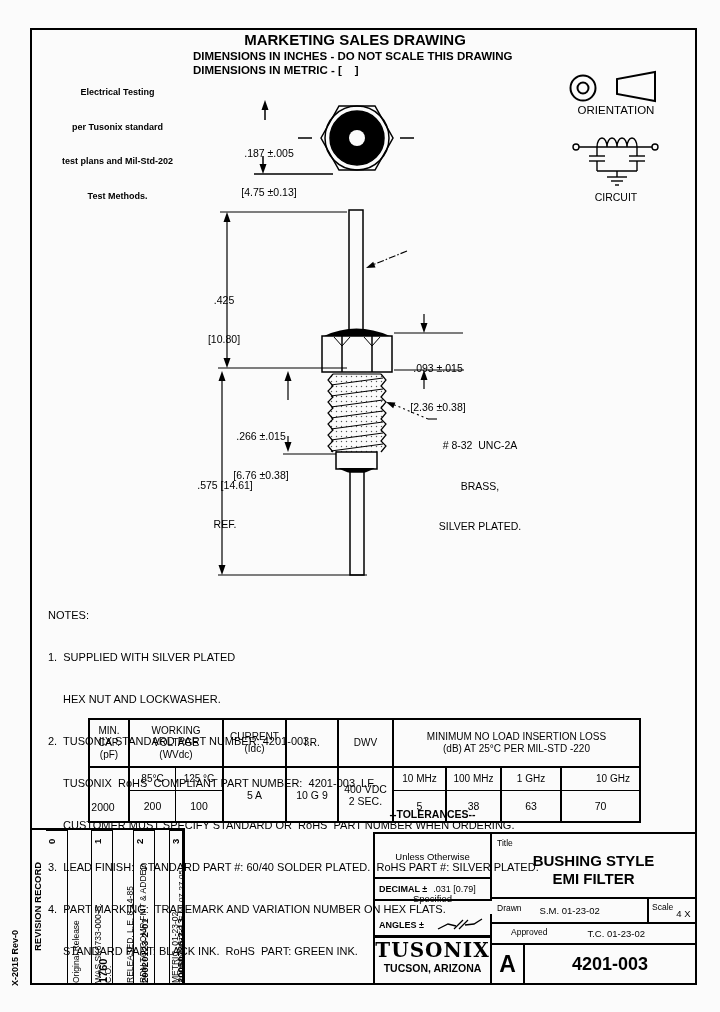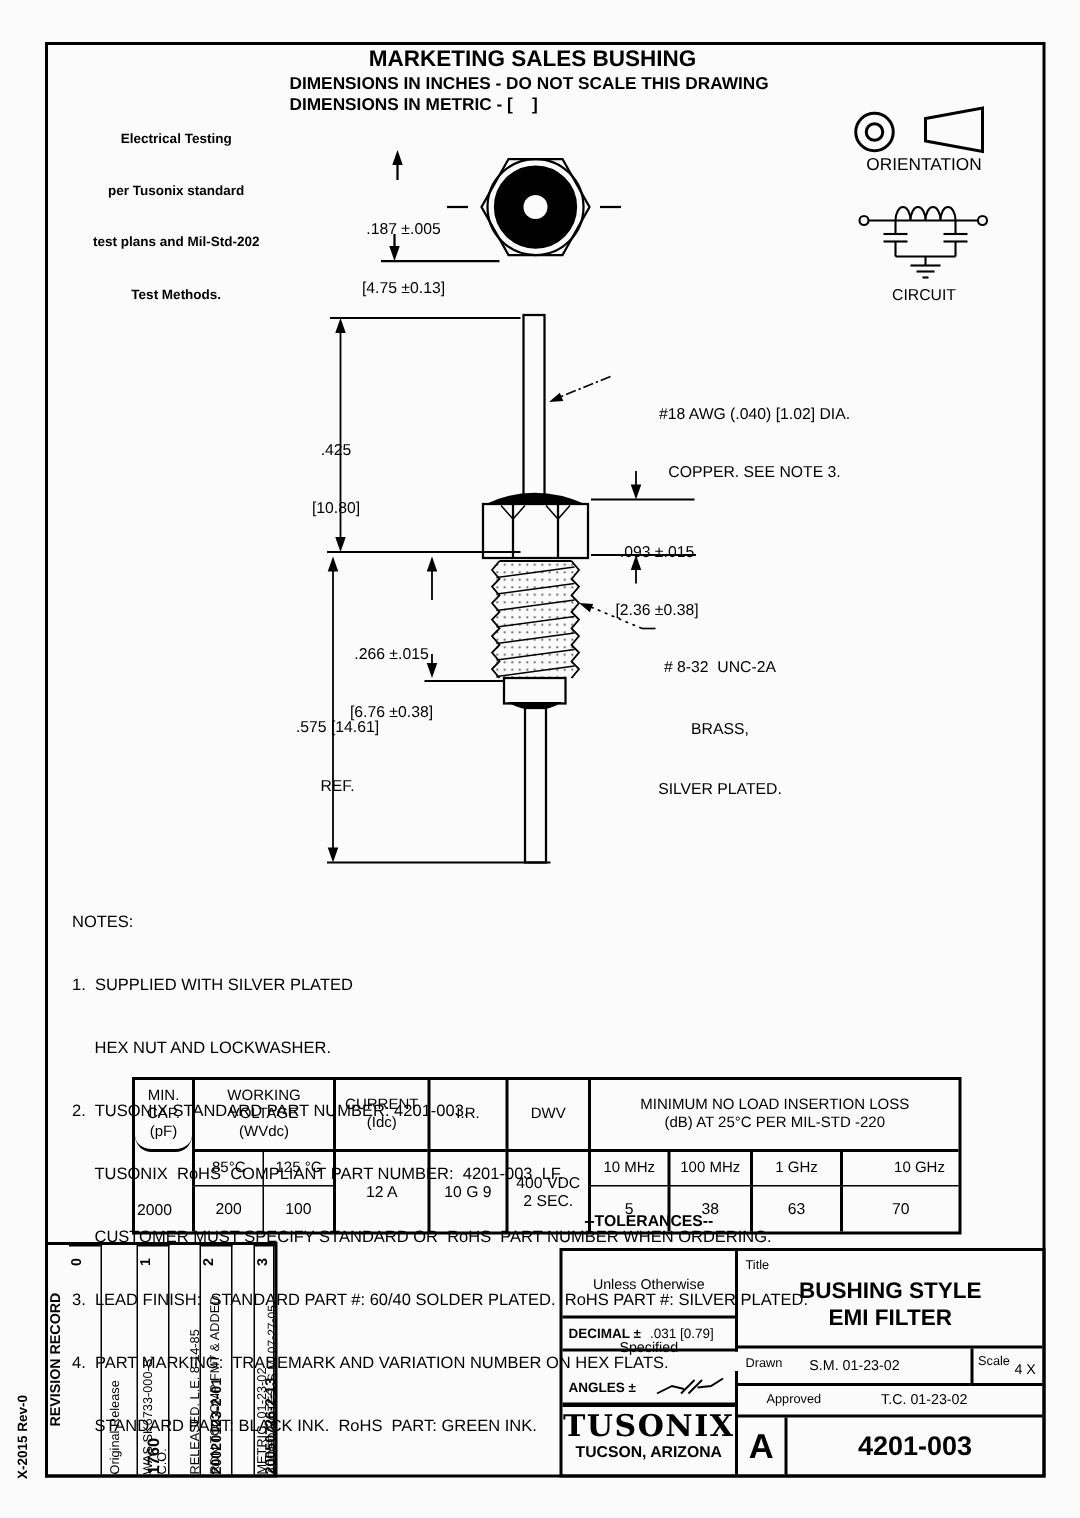--- a/index.html
+++ b/index.html
@@ -142,21 +142,21 @@
       <line x1="637" y1="161" x2="637" y2="171"></line>
       <line x1="597" y1="171" x2="637" y2="171"></line>
       <line x1="617" y1="171" x2="617" y2="177"></line>
       <line x1="607" y1="177" x2="627" y2="177"></line>
       <line x1="611" y1="181" x2="623" y2="181"></line>
       <line x1="615" y1="185" x2="619" y2="185"></line>
     </g>
   </svg>
 
   
-  <div class="a b c" style="left:160px;top:31px;width:390px;font-size:15px;">MARKETING SALES BUSHING</div>
+  <div class="a b c" style="left:160px;top:31px;width:390px;font-size:15px;">MARKETING SALES DRAWING</div>
   <div class="a b" style="left:193px;top:50px;font-size:11.5px;">DIMENSIONS IN INCHES - DO NOT SCALE THIS DRAWING</div>
   <div class="a b" style="left:193px;top:64px;font-size:11.5px;">DIMENSIONS IN METRIC - [    ]</div>
 
   <div class="a b c" style="left:45px;top:64px;width:145px;font-size:9px;line-height:11.5px;">
     <div>Electrical Testing</div>
     <div>per Tusonix standard</div>
     <div>test plans and Mil-Std-202</div>
     <div>Test Methods.</div>
   </div>
 
@@ -164,24 +164,20 @@
   <div class="a c" style="left:570px;top:191px;width:92px;font-size:10.5px;">CIRCUIT</div>
 
   
   <div class="a c" style="left:228px;top:121px;width:82px;font-size:10.5px;line-height:13px;">
     <div>.187 ±.005</div>
     <div>[4.75 ±0.13]</div>
   </div>
   <div class="a c" style="left:196px;top:268px;width:56px;font-size:10.5px;line-height:13px;">
     <div>.425</div>
     <div>[10.80]</div>
-  </div>
-  <div class="a c" style="left:408px;top:244px;width:190px;font-size:10.5px;line-height:13px;">
-    <div>#18 AWG (.040) [1.02] DIA.</div>
-    <div>COPPER. SEE NOTE 3.</div>
   </div>
   <div class="a c" style="left:400px;top:336px;width:76px;font-size:10.5px;line-height:13px;">
     <div>.093 ±.015</div>
     <div>[2.36 ±0.38]</div>
   </div>
   <div class="a c" style="left:200px;top:404px;width:122px;font-size:10.5px;line-height:13px;">
     <div>.266 ±.015</div>
     <div>[6.76 ±0.38]</div>
   </div>
   <div class="a c" style="left:424px;top:412px;width:112px;font-size:10.5px;line-height:13.5px;">
@@ -203,21 +199,21 @@
     <div style="margin-left:15px;">TUSONIX  RoHS  COMPLIANT PART NUMBER:  4201-003  LF.</div>
     <div style="margin-left:15px;">CUSTOMER MUST SPECIFY STANDARD OR  RoHS  PART NUMBER WHEN ORDERING.</div>
     <div>3.  LEAD FINISH:  STANDARD PART #: 60/40 SOLDER PLATED.  RoHS PART #: SILVER PLATED.</div>
     <div>4.  PART MARKING:  TRADEMARK AND VARIATION NUMBER ON HEX FLATS.</div>
     <div style="margin-left:15px;">STANDARD PART: BLACK INK.  RoHS  PART: GREEN INK.</div>
   </div>
 
   
   <div class="a border" style="left:88px;top:718px;width:553px;height:105px;">
     
-    <div class="cell" style="left:0;top:0;width:38px;height:48px;border-bottom:2px solid #000;border-radius:11px;">
+    <div class="cell" style="left:0;top:0;width:38px;height:48px;border-bottom:2px solid #000;">
       <div>MIN.</div>
       <div>CAP.</div>
       <div>(pF)</div>
     </div>
     <div class="cell" style="left:132px;top:0;width:63px;height:48px;border-left:2px solid #000;border-bottom:2px solid #000;">
       <div>CURRENT</div>
       <div>(Idc)</div>
     </div>
     <div class="cell" style="left:38px;top:0;width:94px;height:48px;border-left:2px solid #000;border-bottom:2px solid #000;">
       <div>WORKING</div>
@@ -233,21 +229,21 @@
     <div class="cell" style="left:302px;top:0;width:247px;height:48px;border-left:2px solid #000;border-bottom:2px solid #000;">
       <div>MINIMUM NO LOAD INSERTION LOSS</div>
       <div>(dB) AT 25°C PER MIL-STD -220</div>
     </div>
     
     <div class="cell" style="left:0;top:60px;width:26px;height:53px;font-size:10.5px;">2000</div>
     <div class="cell" style="left:38px;top:48px;width:47px;height:23px;border-left:2px solid #000;border-bottom:1.5px solid #000;">85°C</div>
     <div class="cell" style="left:85px;top:48px;width:47px;height:23px;border-left:1.5px solid #000;border-bottom:1.5px solid #000;">125 °C</div>
     <div class="cell" style="left:38px;top:71px;width:47px;height:30px;border-left:2px solid #000;font-size:10.5px;">200</div>
     <div class="cell" style="left:85px;top:71px;width:47px;height:30px;border-left:1.5px solid #000;font-size:10.5px;">100</div>
-    <div class="cell" style="left:132px;top:48px;width:63px;height:53px;border-left:2px solid #000;font-size:10.5px;">12 A</div>
+    <div class="cell" style="left:132px;top:48px;width:63px;height:53px;border-left:2px solid #000;font-size:10.5px;">5 A</div>
     <div class="cell" style="left:195px;top:48px;width:52px;height:53px;border-left:2px solid #000;font-size:10.5px;">10 G 9</div>
     <div class="cell" style="left:247px;top:48px;width:55px;height:53px;border-left:2px solid #000;font-size:10.5px;">
       <div>400 VDC</div>
       <div>2 SEC.</div>
     </div>
     <div class="cell" style="left:302px;top:48px;width:53px;height:23px;border-left:2px solid #000;border-bottom:1.5px solid #000;">10 MHz</div>
     <div class="cell" style="left:355px;top:48px;width:55px;height:23px;border-left:2px solid #000;border-bottom:1.5px solid #000;">100 MHz</div>
     <div class="cell" style="left:410px;top:48px;width:60px;height:23px;border-left:2px solid #000;border-bottom:1.5px solid #000;">1 GHz</div>
     <div class="cell" style="left:470px;top:48px;width:79px;height:23px;border-left:2px solid #000;border-bottom:1.5px solid #000;padding-left:25px;">10 GHz</div>
     <div class="cell" style="left:302px;top:71px;width:53px;height:30px;border-left:2px solid #000;font-size:10.5px;">5</div>

